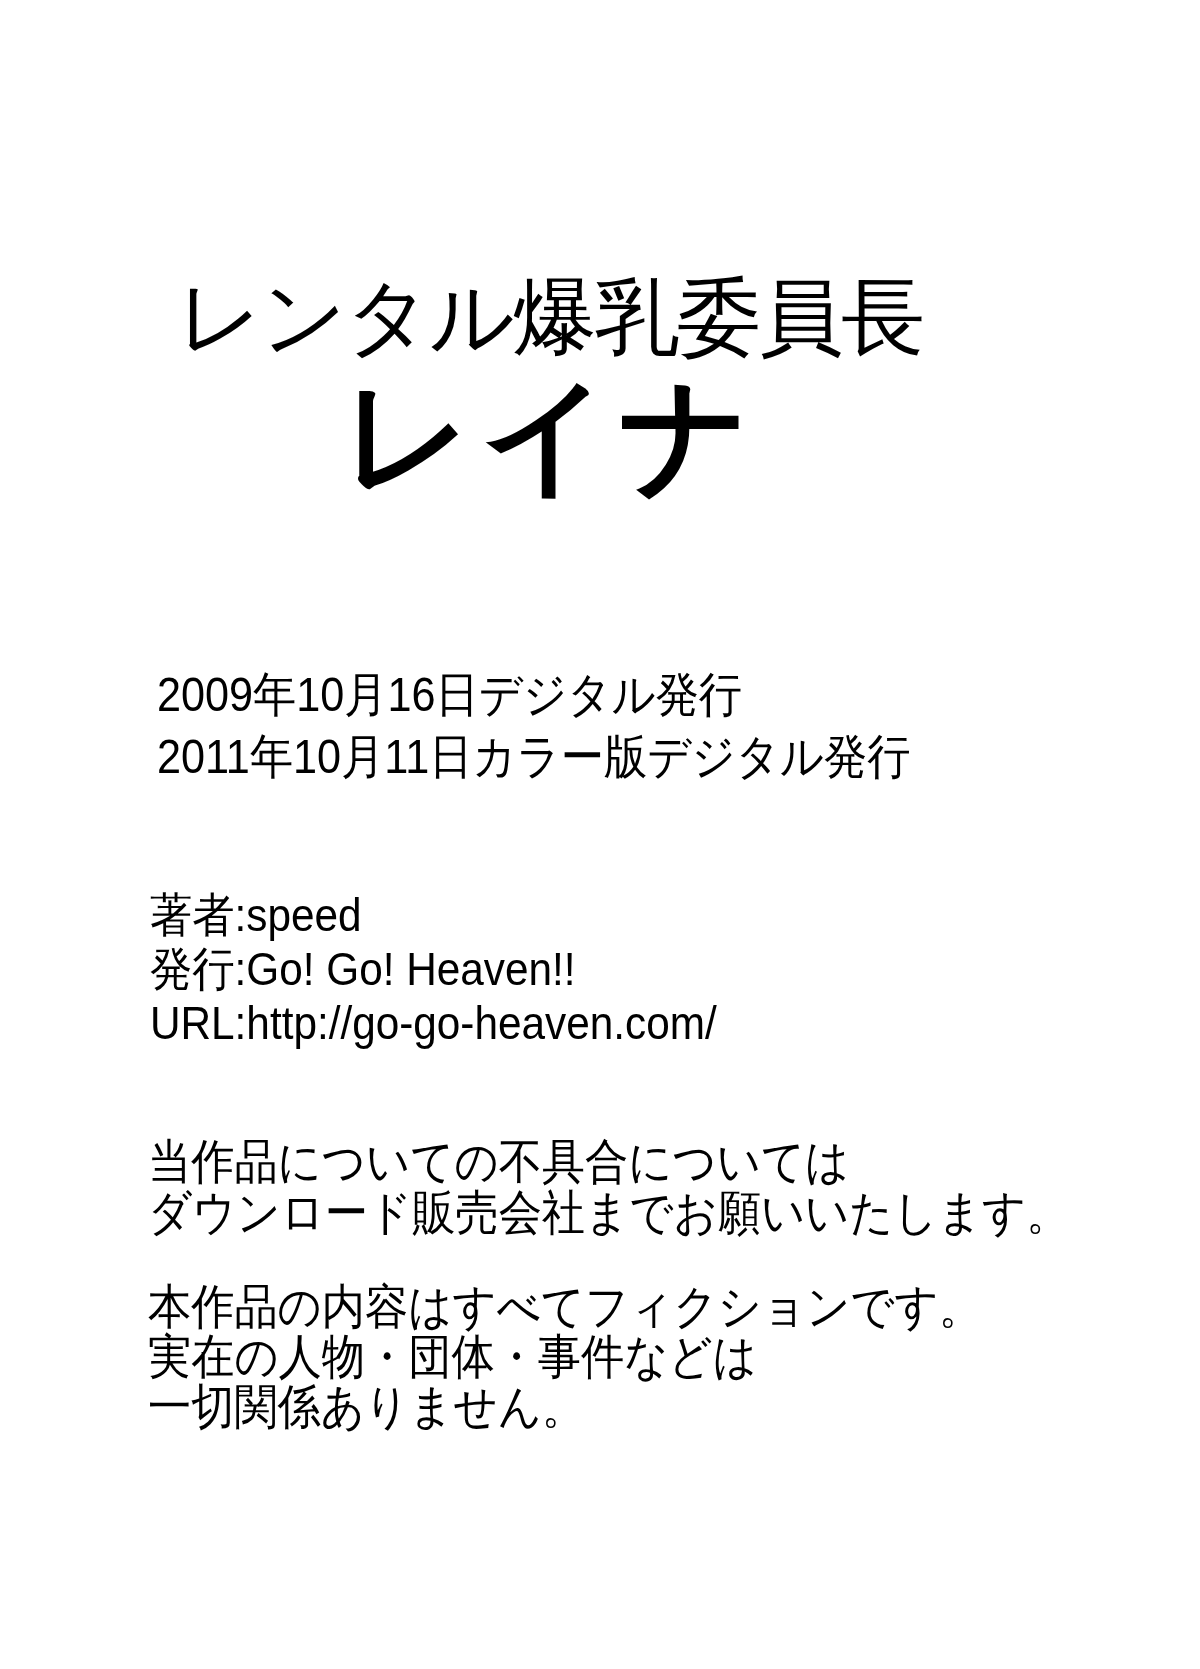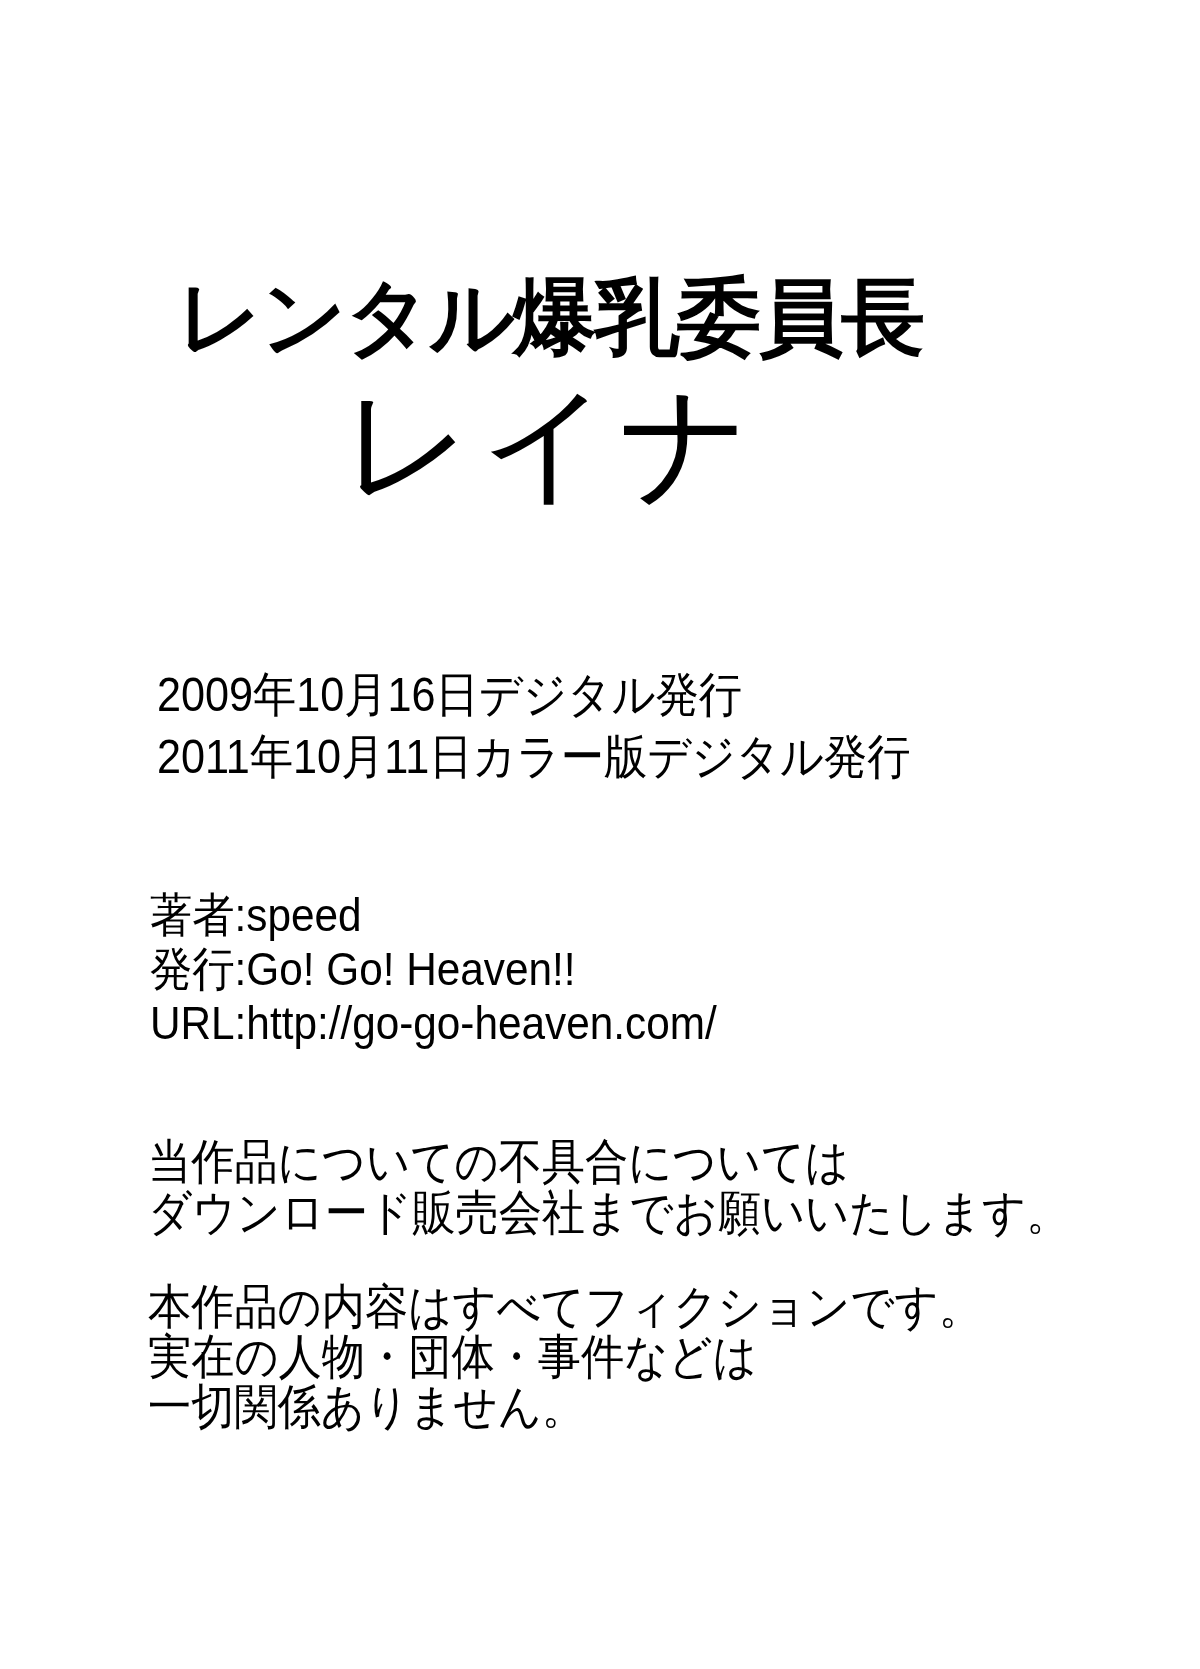--- a/index.html
+++ b/index.html
@@ -21,31 +21,31 @@
   
   .title-block {
     position: absolute;
     top: 272px;
     left: 0;
     width: 1100px;
     text-align: center;
   }
   .title-line1 {
     font-size: 84px;
-    font-weight: 700;
+    font-weight: 400;
     letter-spacing: -2px;
     line-height: 90px;
     white-space: nowrap;
   }
   .title-line2 {
     font-size: 128px;
-    font-weight: 400;
+    font-weight: 700;
     letter-spacing: 8px;
     line-height: 132px;
-    margin-top: 16px;
+    margin-top: 8px;
     white-space: nowrap;
   }
 
   
   .condensed {
     transform: scaleX(0.9);
     transform-origin: 0 0;
     white-space: nowrap;
   }
 

